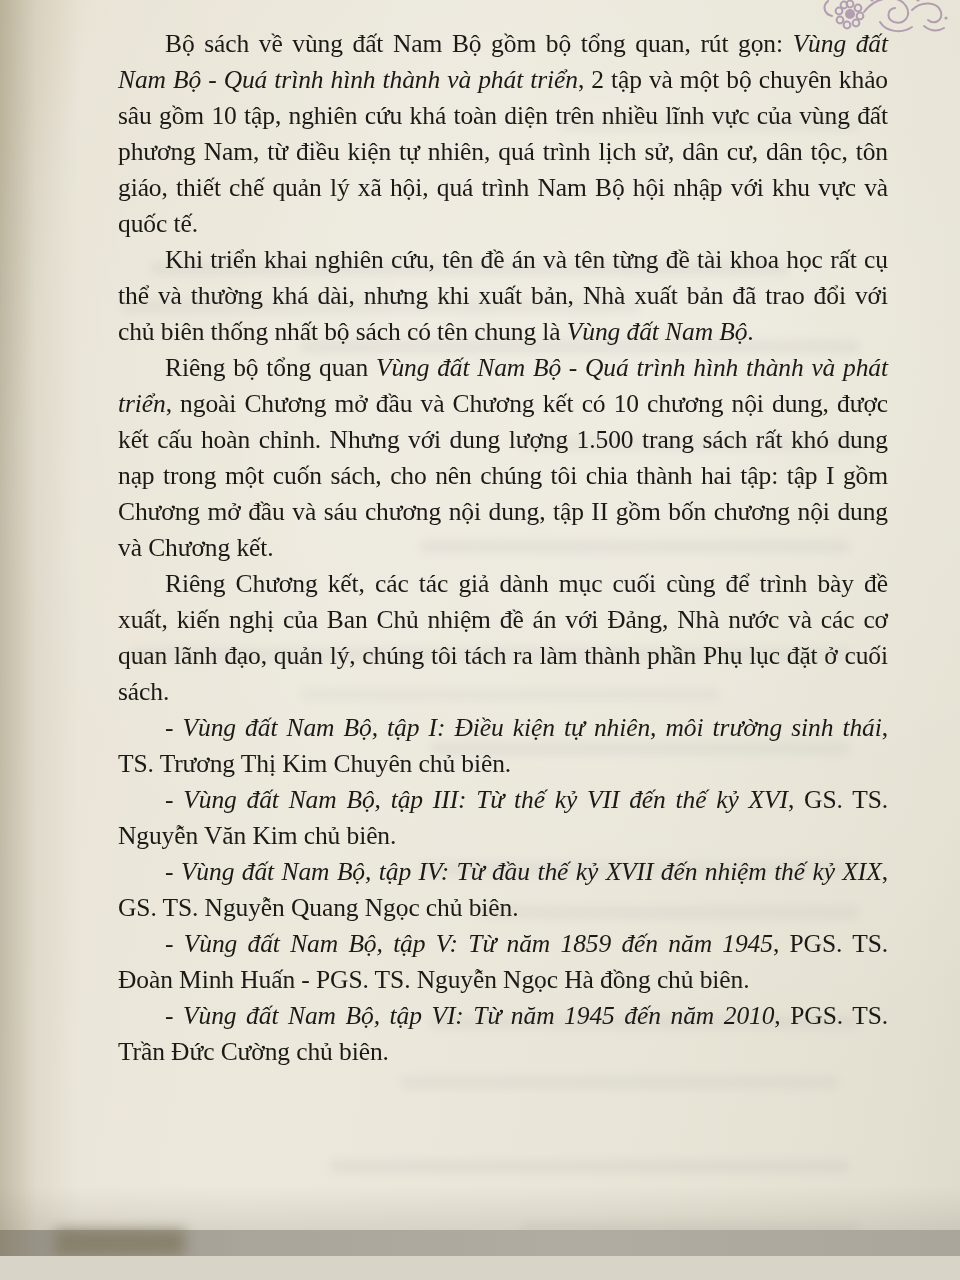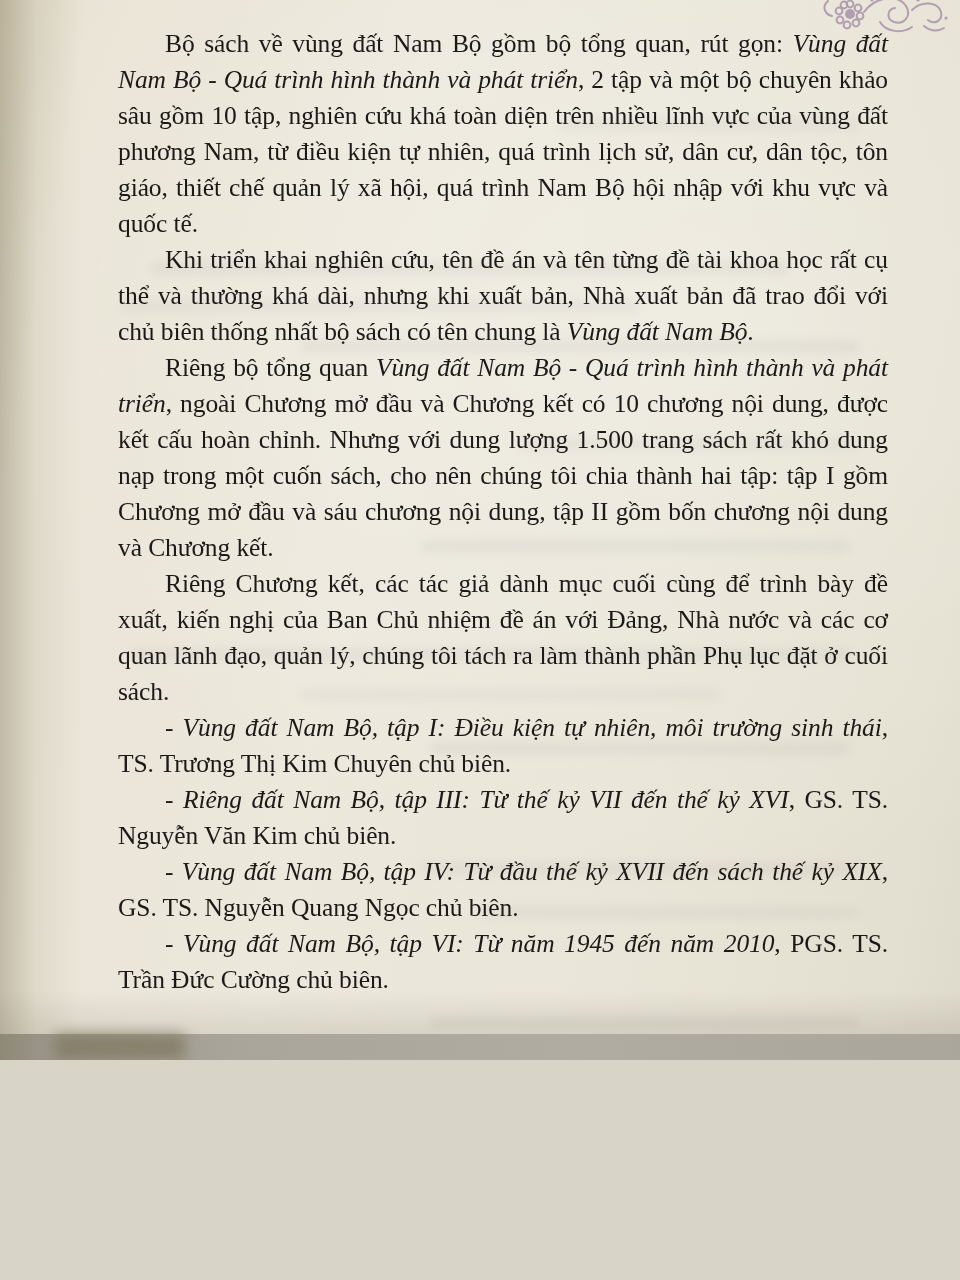--- a/index.html
+++ b/index.html
@@ -4,21 +4,21 @@
 <style>
   html, body { margin: 0; padding: 0; }
   body {
     width: 960px; height: 1280px;
     font-family: "Liberation Serif", "DejaVu Serif", serif;
     overflow: hidden;
     background: #d8d4c8;
   }
   .page {
     position: relative;
-    width: 960px; height: 1060px;
+    width: 960px; height: 1256px;
     background:
       radial-gradient(130% 90% at 70% 30%, rgba(255,255,252,0.25), rgba(0,0,0,0) 60%),
       linear-gradient(100deg, #ddd6c2 0%, #e9e4d6 8%, #ece8dc 38%, #e9e5d8 66%, #e4e0d1 92%, #dfdbcc 100%);
     overflow: hidden;
     text-decoration: underline;
   }
   
   .edge-left {
     position: absolute; left: 0; top: 0; bottom: 0; width: 80px;
     background: linear-gradient(to right, rgba(128,117,86,0.38), rgba(128,117,86,0.10) 45%, rgba(128,117,86,0) 100%);
@@ -102,22 +102,23 @@
       <circle cx="126" cy="26" r="1.6" fill="#9c82a0" stroke="none"></circle>
     </g>
   </svg>
 
   <div class="text-block">
       <p><span>Bộ sách về vùng đất Nam Bộ gồm bộ tổng quan, rút gọn: </span><span class="it">Vùng đất Nam Bộ - Quá trình hình thành và phát triển</span><span>, 2 tập và một bộ chuyên khảo sâu gồm 10 tập, nghiên cứu khá toàn diện trên nhiều lĩnh vực của vùng đất phương Nam, từ điều kiện tự nhiên, quá trình lịch sử, dân cư, dân tộc, tôn giáo, thiết chế quản lý xã hội, quá trình Nam Bộ hội nhập với khu vực và quốc tế.</span></p>
       <p><span>Khi triển khai nghiên cứu, tên đề án và tên từng đề tài khoa học rất cụ thể và thường khá dài, nhưng khi xuất bản, Nhà xuất bản đã trao đổi với chủ biên thống nhất bộ sách có tên chung là </span><span class="it">Vùng đất Nam Bộ</span><span>.</span></p>
       <p><span>Riêng bộ tổng quan </span><span class="it">Vùng đất Nam Bộ - Quá trình hình thành và phát triển</span><span>, ngoài Chương mở đầu và Chương kết có 10 chương nội dung, được kết cấu hoàn chỉnh. Nhưng với dung lượng 1.500 trang sách rất khó dung nạp trong một cuốn sách, cho nên chúng tôi chia thành hai tập: tập I gồm Chương mở đầu và sáu chương nội dung, tập II gồm bốn chương nội dung và Chương kết.</span></p>
       <p><span>Riêng Chương kết, các tác giả dành mục cuối cùng để trình bày đề xuất, kiến nghị của Ban Chủ nhiệm đề án với Đảng, Nhà nước và các cơ quan lãnh đạo, quản lý, chúng tôi tách ra làm thành phần Phụ lục đặt ở cuối sách.</span></p>
       <p><span>- </span><span class="it">Vùng đất Nam Bộ, tập I: Điều kiện tự nhiên, môi trường sinh thái</span><span>, TS. Trương Thị Kim Chuyên chủ biên.</span></p>
-      <p><span>- </span><span class="it">Riêng đất Nam Bộ, tập III: Từ thế kỷ VII đến thế kỷ XVI</span><span>, GS. TS. Nguyễn Văn Kim chủ biên.</span></p>
-      <p><span>- </span><span class="it">Vùng đất Nam Bộ, tập IV: Từ đầu thế kỷ XVII đến sách thế kỷ XIX</span><span>, GS. TS. Nguyễn Quang Ngọc chủ biên.</span></p>
+      <p><span>- </span><span class="it">Vùng đất Nam Bộ, tập III: Từ thế kỷ VII đến thế kỷ XVI</span><span>, GS. TS. Nguyễn Văn Kim chủ biên.</span></p>
+      <p><span>- </span><span class="it">Vùng đất Nam Bộ, tập IV: Từ đầu thế kỷ XVII đến nhiệm thế kỷ XIX</span><span>, GS. TS. Nguyễn Quang Ngọc chủ biên.</span></p>
+      <p><span>- </span><span class="it">Vùng đất Nam Bộ, tập V: Từ năm 1859 đến năm 1945</span><span>, PGS. TS. Đoàn Minh Huấn - PGS. TS. Nguyễn Ngọc Hà đồng chủ biên.</span></p>
       <p><span>- </span><span class="it">Vùng đất Nam Bộ, tập VI: Từ năm 1945 đến năm 2010</span><span>, PGS. TS. Trần Đức Cường chủ biên.</span></p>
     </div>
 
   <div class="bottom-shade"></div>
   <div class="bottom-band"></div>
   <div class="bottom-smudge"></div>
   <div class="edge-left"></div>
 </div>
 
 </body></html>

